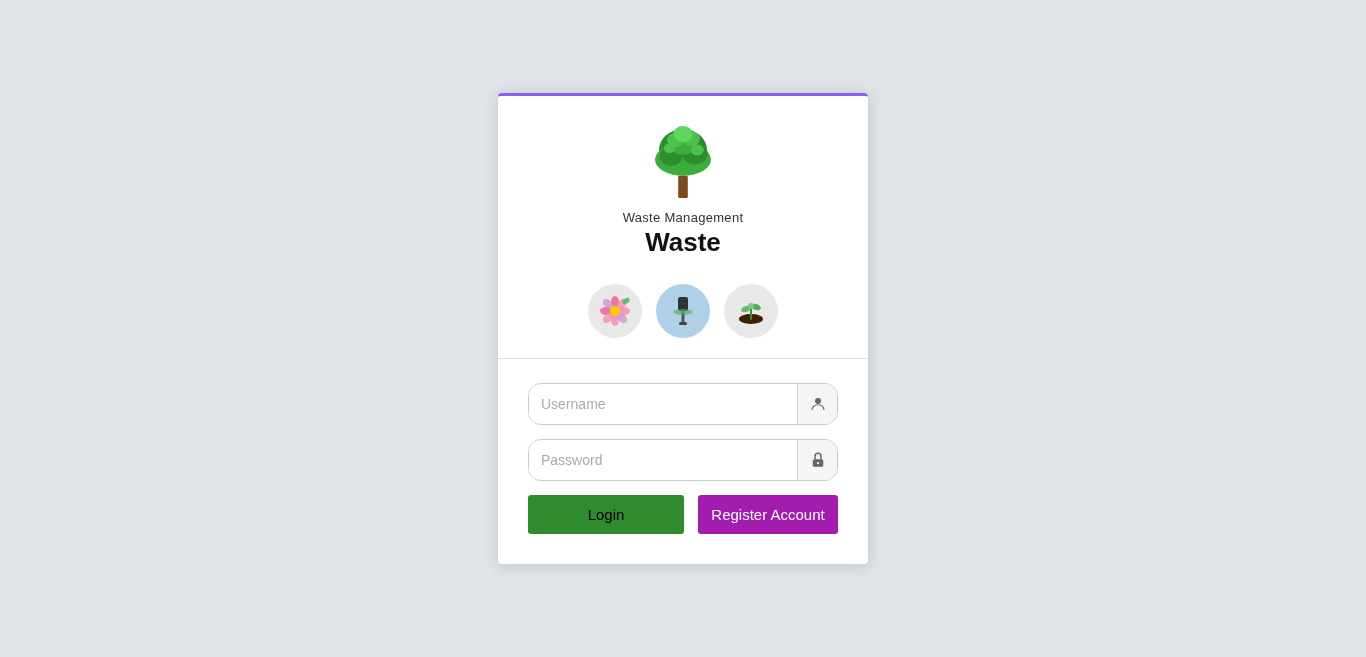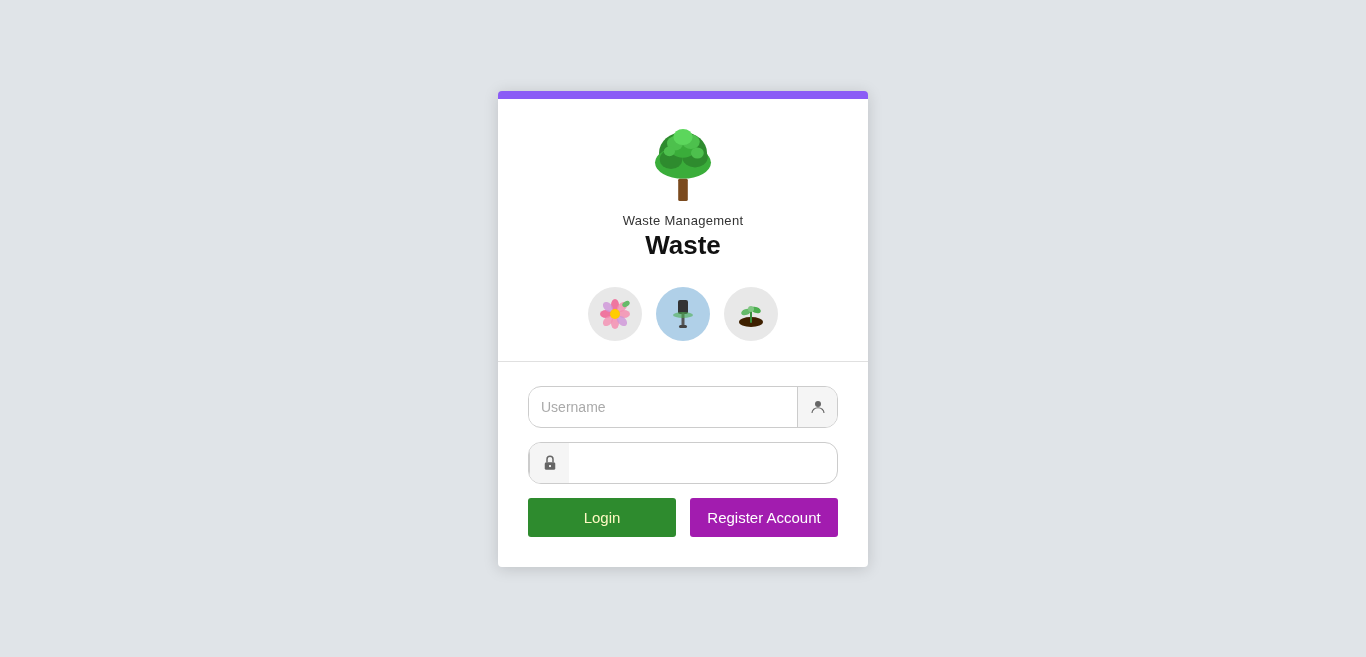--- a/index.html
+++ b/index.html
@@ -17,21 +17,21 @@
       justify-content: center;
       font-family: Arial, sans-serif;
     }
 
     .login-card {
       width: 370px;
       background: #ffffff;
       border-radius: 4px;
       box-shadow: 0 2px 15px rgba(0,0,0,0.15);
       overflow: hidden;
-      border-top: 8px solid #8b5cf6;
+      border-top: 3px solid #8b5cf6;
     }
 
     .card-top {
       padding: 30px 30px 20px 30px;
       display: flex;
       flex-direction: column;
       align-items: center;
       border-bottom: 1px solid #e0e0e0;
     }
 
@@ -124,23 +124,23 @@
     }
 
     .buttons-row {
       display: flex;
       gap: 14px;
       margin-top: 6px;
     }
 
     .btn-login {
       flex: 1;
-      padding: 11px 0;
+      padding: 11px 8px;
       background: #2e8b2e;
-      color: #fef9c3;
+      color: #000000;
       border: none;
       border-radius: 3px;
       font-size: 15px;
       cursor: pointer;
       font-weight: 500;
     }
 
     .btn-register {
       flex: 1;
       padding: 11px 0;
@@ -235,20 +235,21 @@
       <input type="text" placeholder="Username" style="">
       <div class="input-icon">
         <svg width="18" height="18" viewBox="0 0 24 24" fill="#666" xmlns="http://www.w3.org/2000/svg">
           <circle cx="12" cy="8" r="4"></circle>
           <path d="M4 20c0-4 3.6-7 8-7s8 3 8 7" stroke="#666" stroke-width="1.5" fill="none"></path>
         </svg>
       </div>
     </div>
 
     <div class="input-group">
+      <input type="password" placeholder="Password" style="">
       <div class="input-icon">
         <svg width="18" height="18" viewBox="0 0 24 24" fill="none" xmlns="http://www.w3.org/2000/svg">
           <rect x="5" y="11" width="14" height="10" rx="2" fill="#666"></rect>
           <path d="M8 11V7a4 4 0 1 1 8 0v4" stroke="#666" stroke-width="2" fill="none"></path>
           <circle cx="12" cy="16" r="1.5" fill="#fff"></circle>
         </svg>
       </div>
     </div>
 
     <div class="buttons-row">

